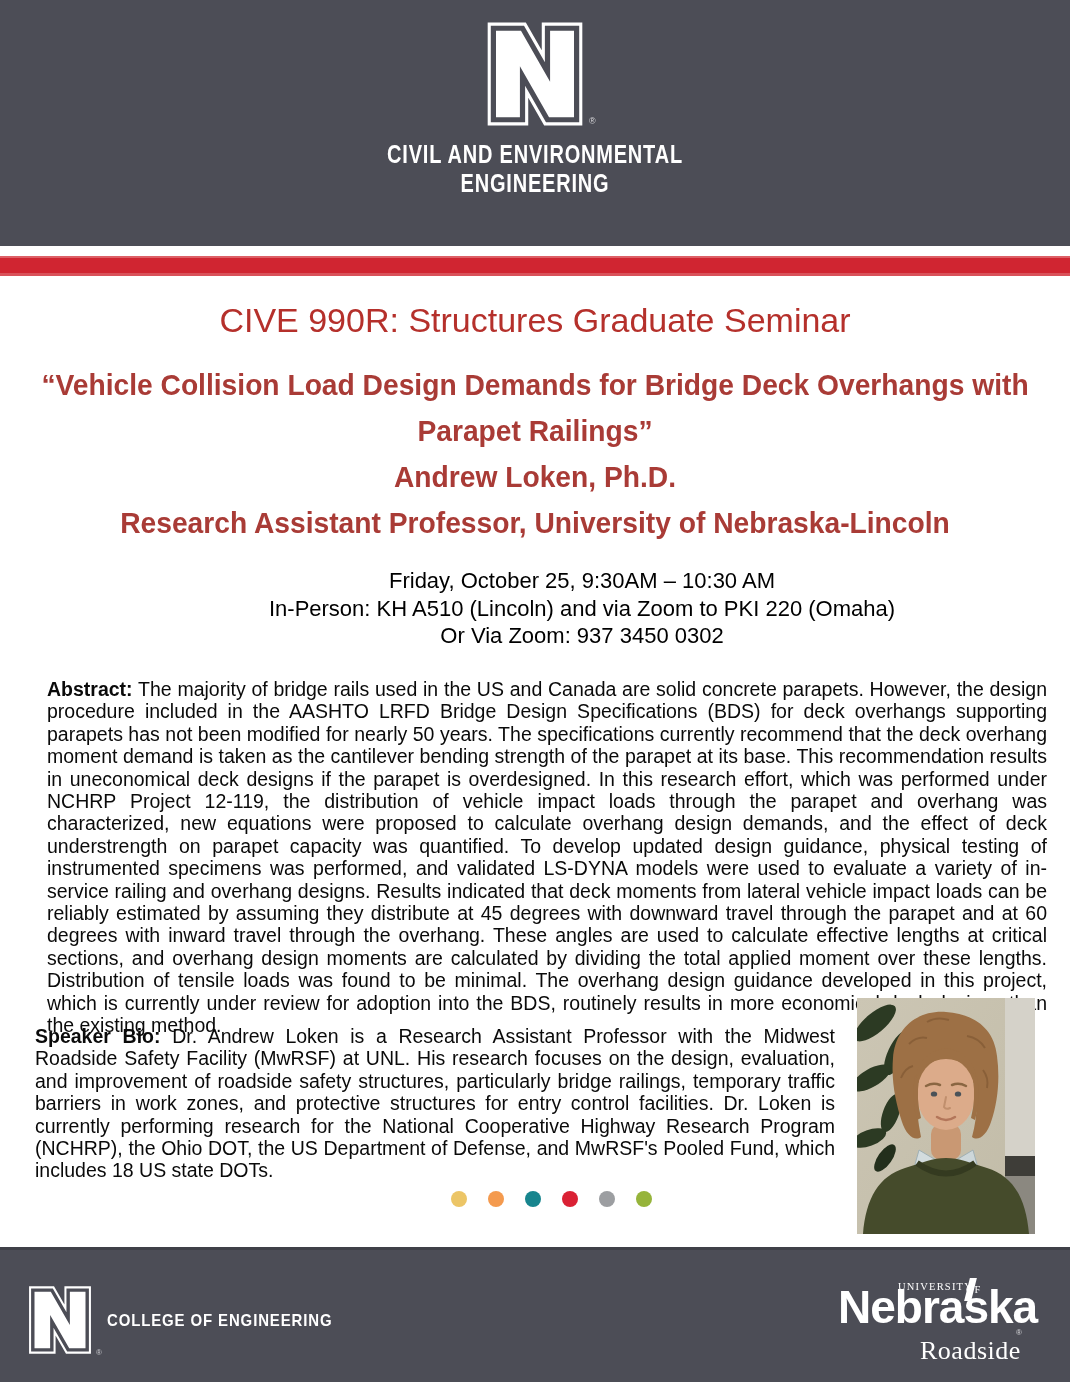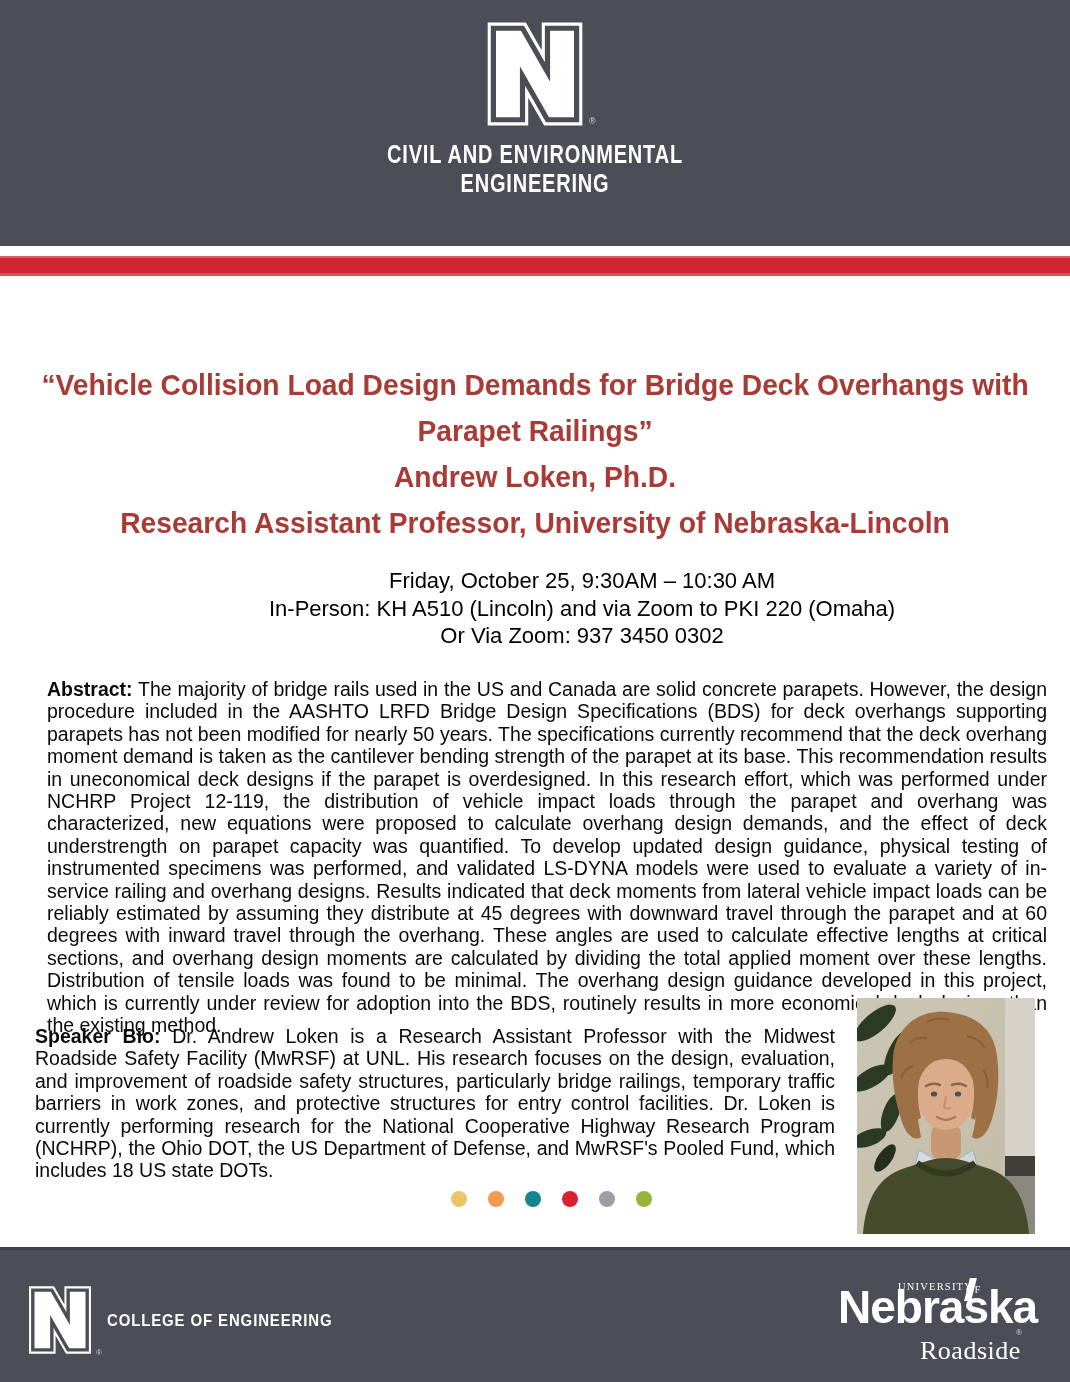--- a/index.html
+++ b/index.html
@@ -84,20 +84,21 @@
     </div>
     <span class="n-reg">®</span>
     <div class="dept">
       <div>CIVIL AND ENVIRONMENTAL</div>
       <div>ENGINEERING</div>
     </div>
   </header>
 
   <div class="red-bar"></div>
 
+  <h1 class="course-title">CIVE 990R: Structures Graduate Seminar</h1>
 
   <div class="talk-block">
     <div>“Vehicle Collision Load Design Demands for Bridge Deck Overhangs with</div>
     <div>Parapet Railings”</div>
     <div>Andrew Loken, Ph.D.</div>
     <div>Research Assistant Professor, University of Nebraska-Lincoln</div>
   </div>
 
   <div class="details">
     <div>Friday, October 25, 9:30AM – 10:30 AM</div>

